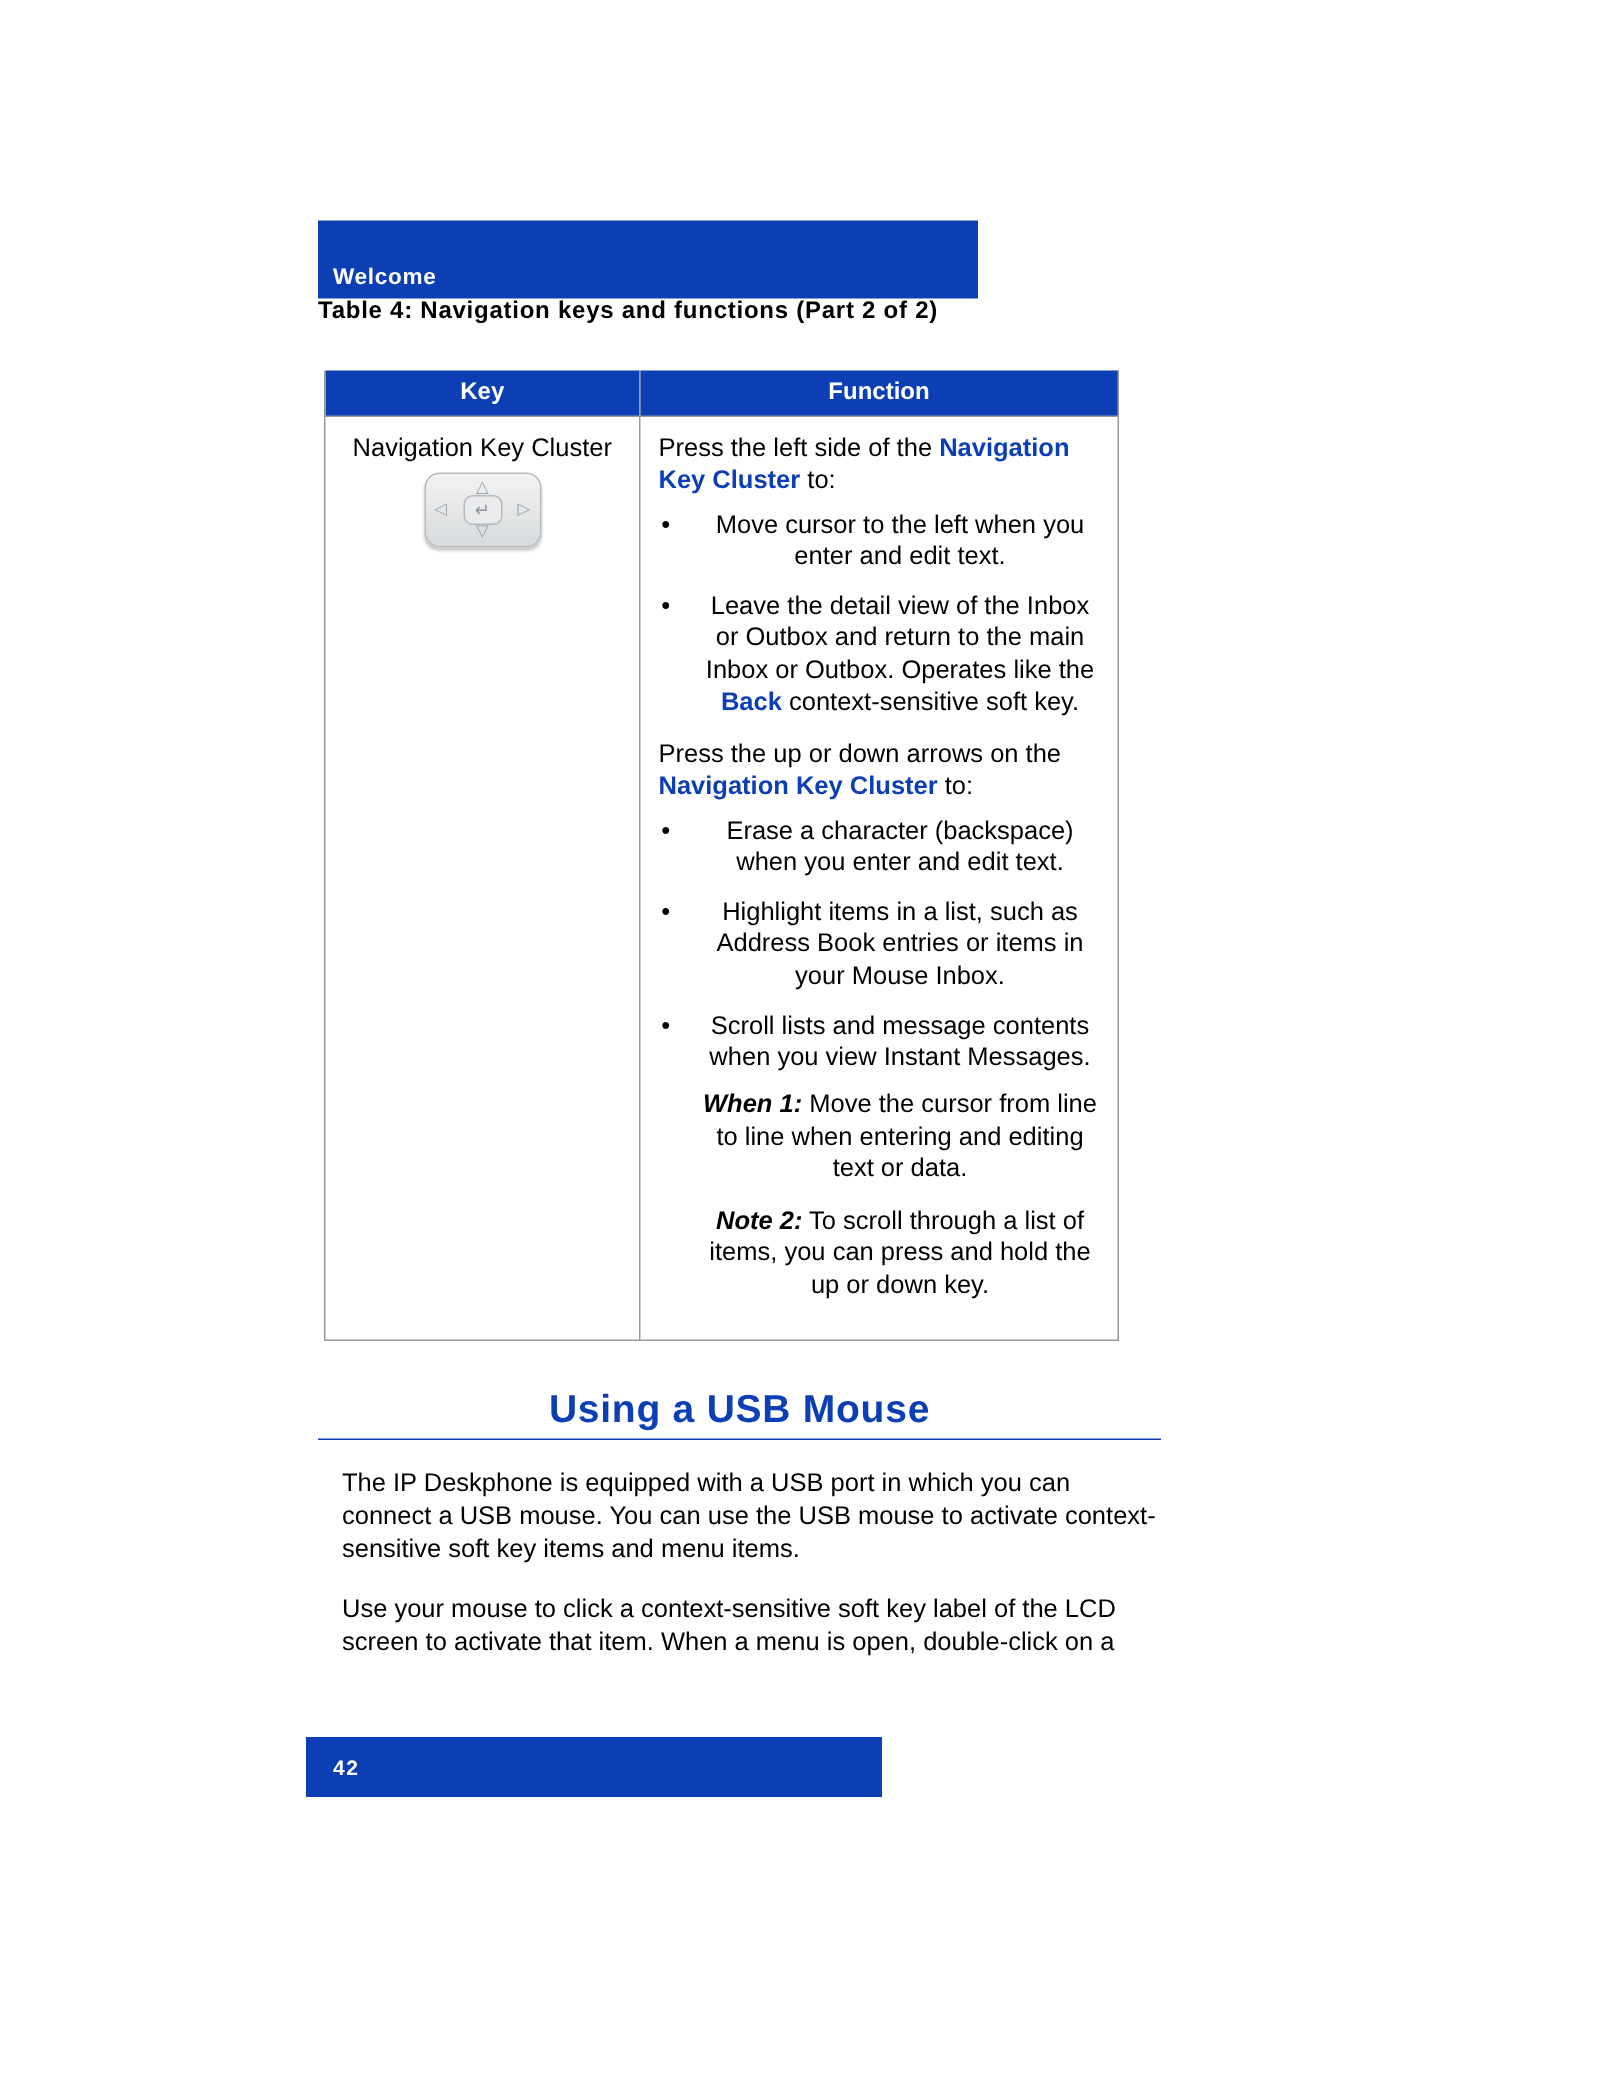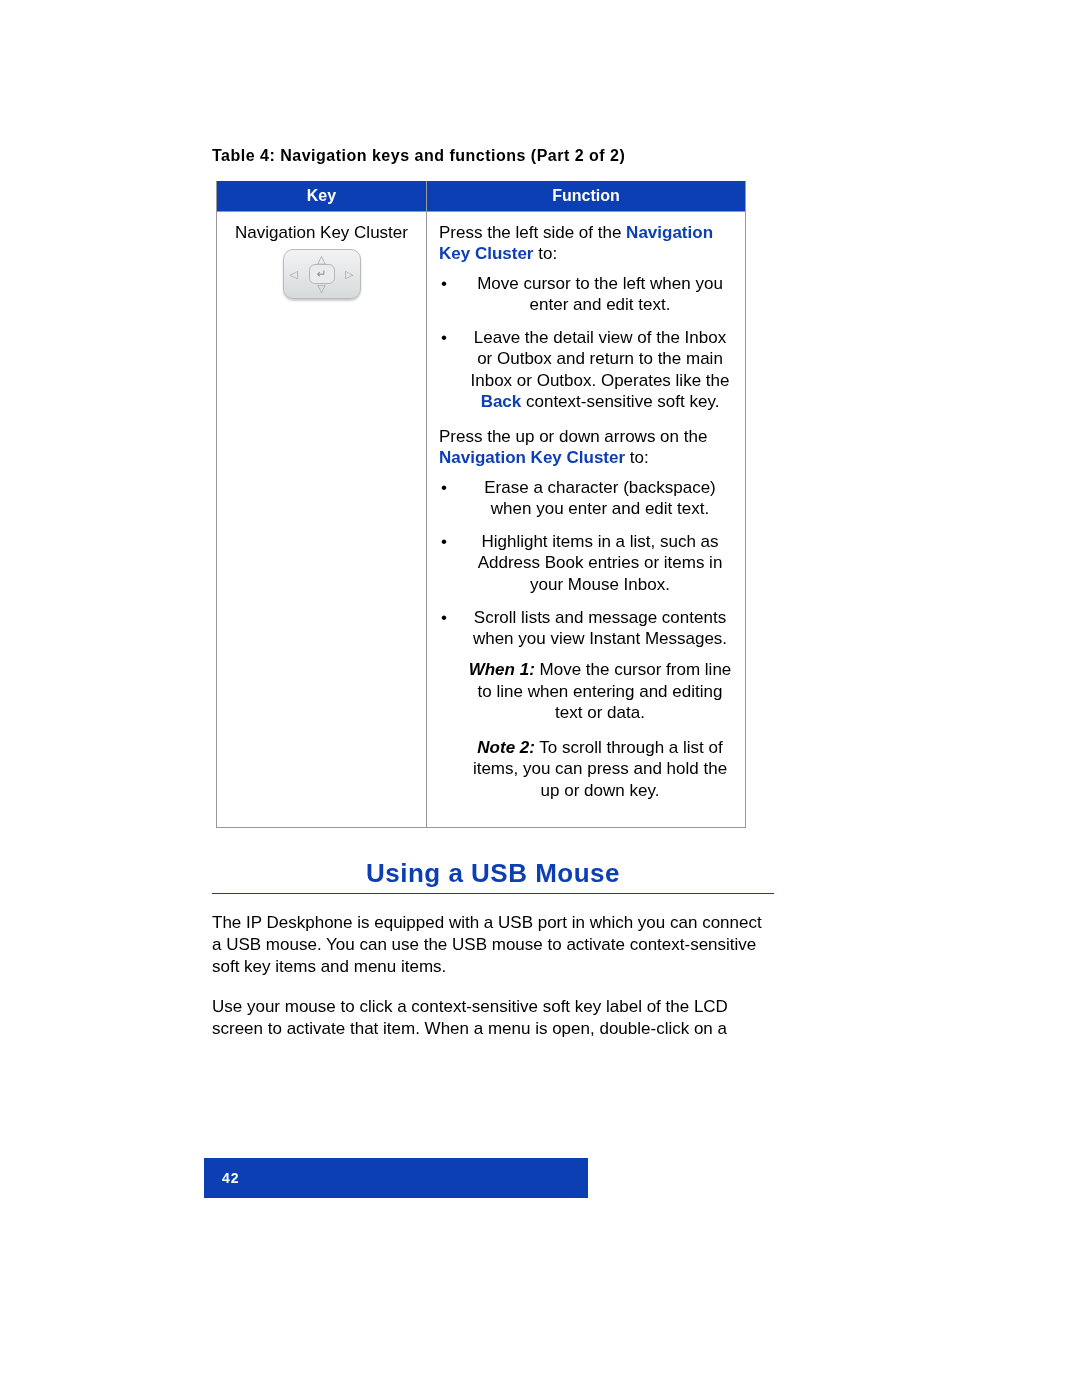--- a/index.html
+++ b/index.html
@@ -33,21 +33,21 @@
     font-weight: bold;
     font-size: 15px;
     letter-spacing: 0.5px;
   }
   .table-caption {
     font-weight: bold;
     font-size: 16px;
     letter-spacing: 0.5px;
   }
   .nav-table {
-    margin-top: 16px;
+    margin-top: 30px;
     margin-left: 4px;
     border-collapse: collapse;
     width: 530px;
     font-size: 17px;
   }
   .nav-table th {
     background: #0d3fb4;
     color: #ffffff;
     font-weight: bold;
     text-align: center;
@@ -115,21 +115,21 @@
   }
   .section-rule {
     border: none;
     border-top: 1px solid #0d3fb4;
     margin-top: 4px;
     margin-bottom: 18px;
   }
   .body-text {
     font-size: 17px;
     line-height: 1.3;
-    margin: 0 0 18px 0;
+    margin: 0 0 18px 16px;
   }
   .footer-bar {
     position: absolute;
     left: 204px;
     top: 1158px;
     width: 384px;
     height: 40px;
     background: #0d3fb4;
     color: #ffffff;
     font-weight: bold;
@@ -138,20 +138,23 @@
     display: flex;
     align-items: center;
     padding-left: 18px;
   }
 </style>
 </head>
 <body>
 
 <div class="page">
 
+  <div class="blue-header-bar">
+    <span class="section-name">Welcome</span>
+  </div>
 
   <div class="table-caption">Table 4: Navigation keys and functions (Part 2 of 2)</div>
 
   <table class="nav-table">
     <thead>
       <tr>
         <th>Key</th>
         <th>Function</th>
       </tr>
     </thead>

